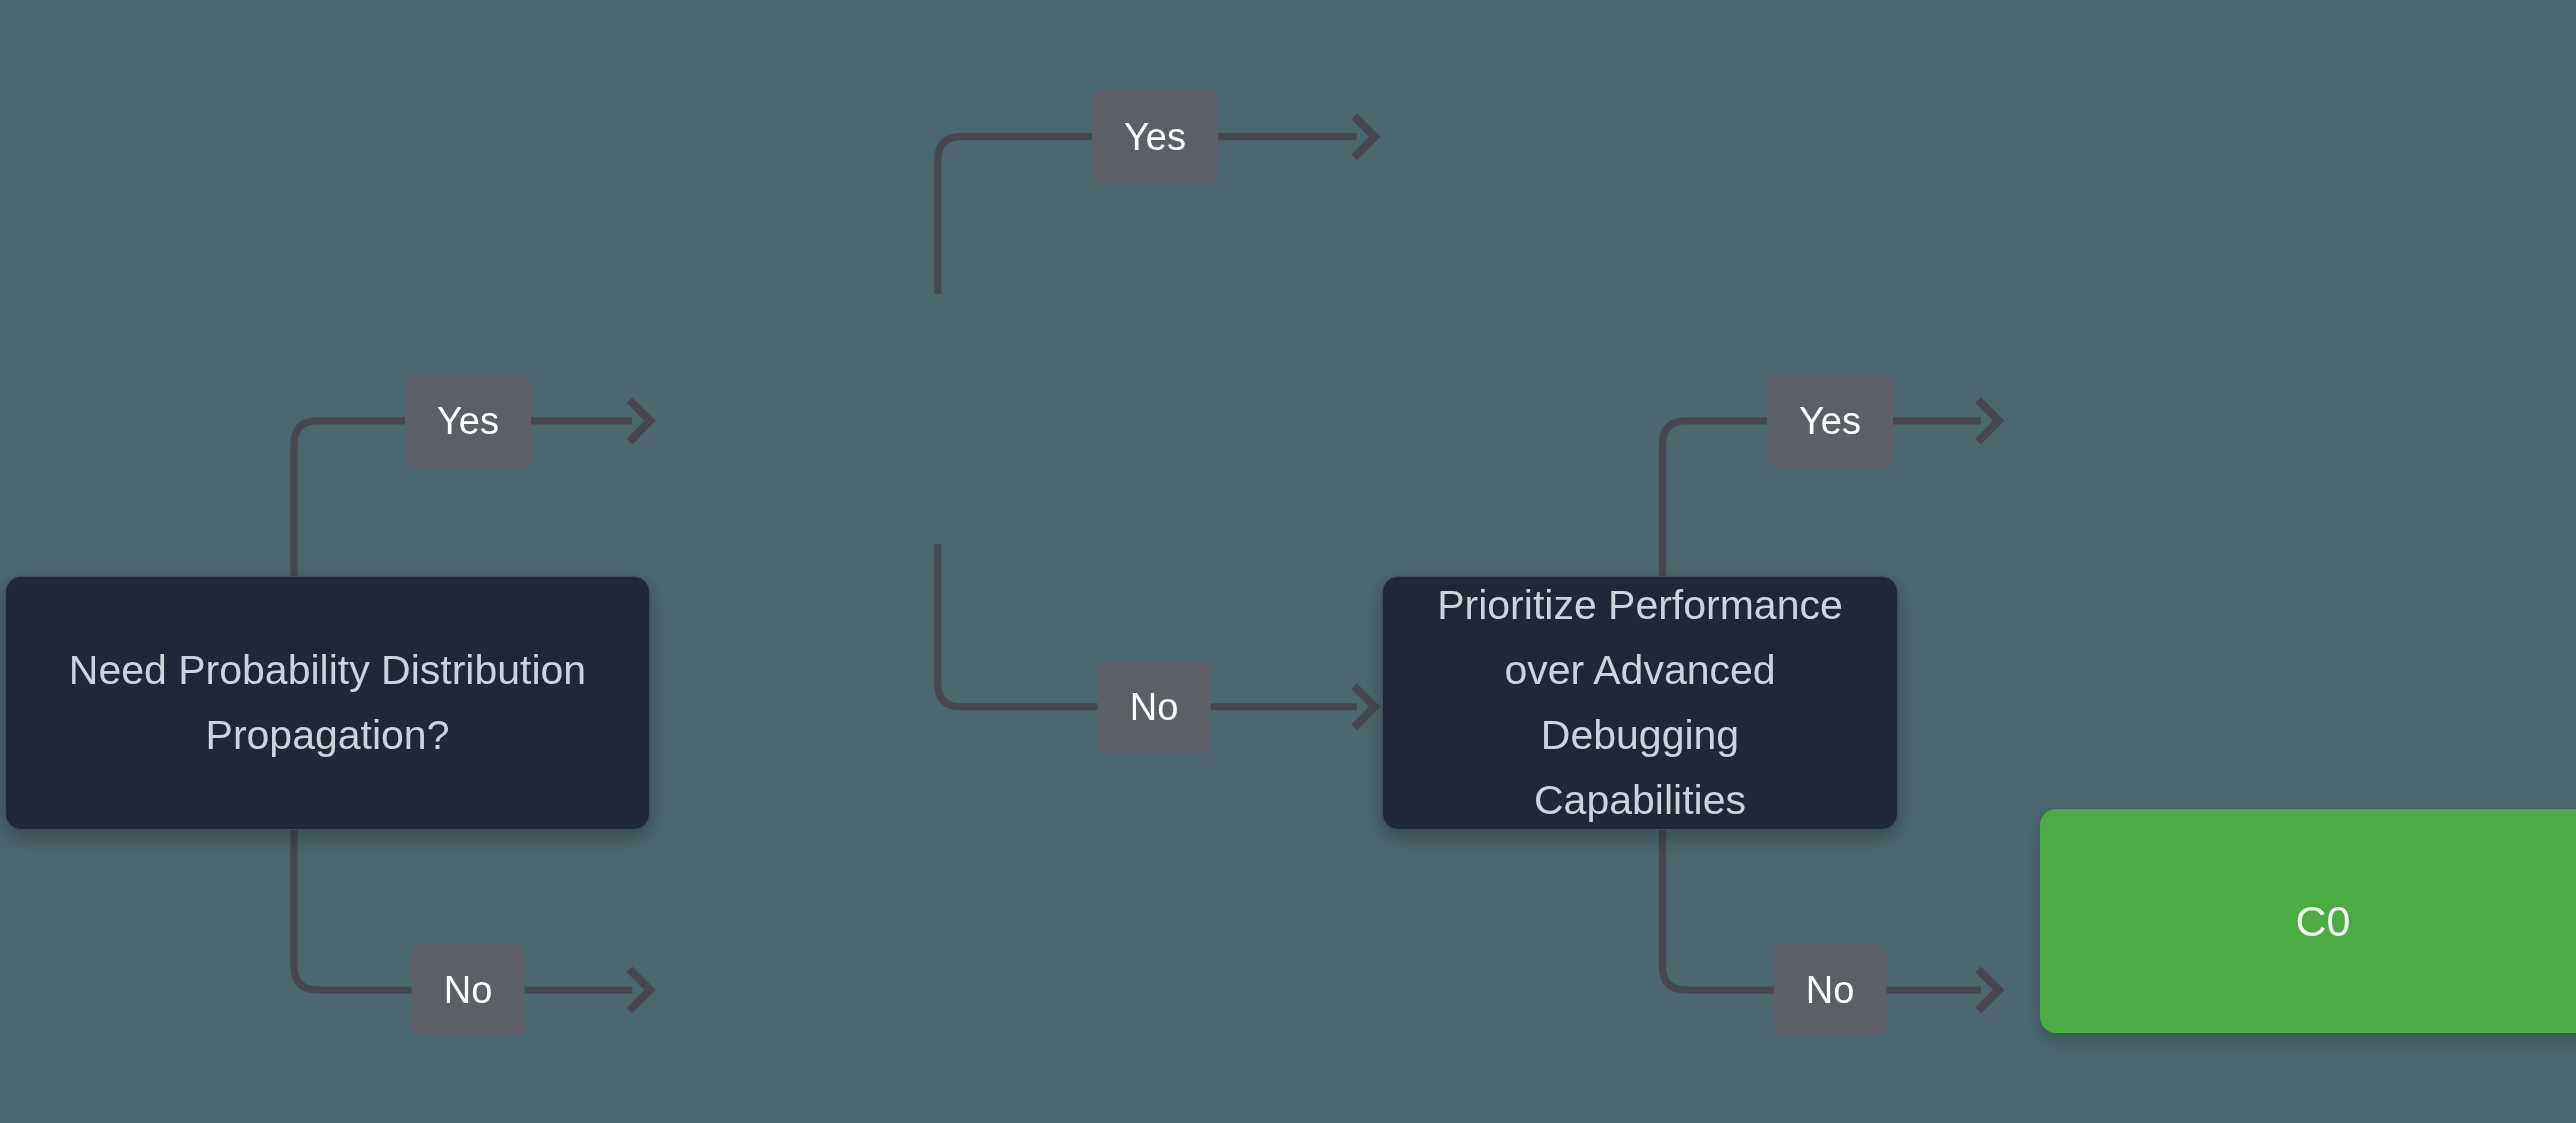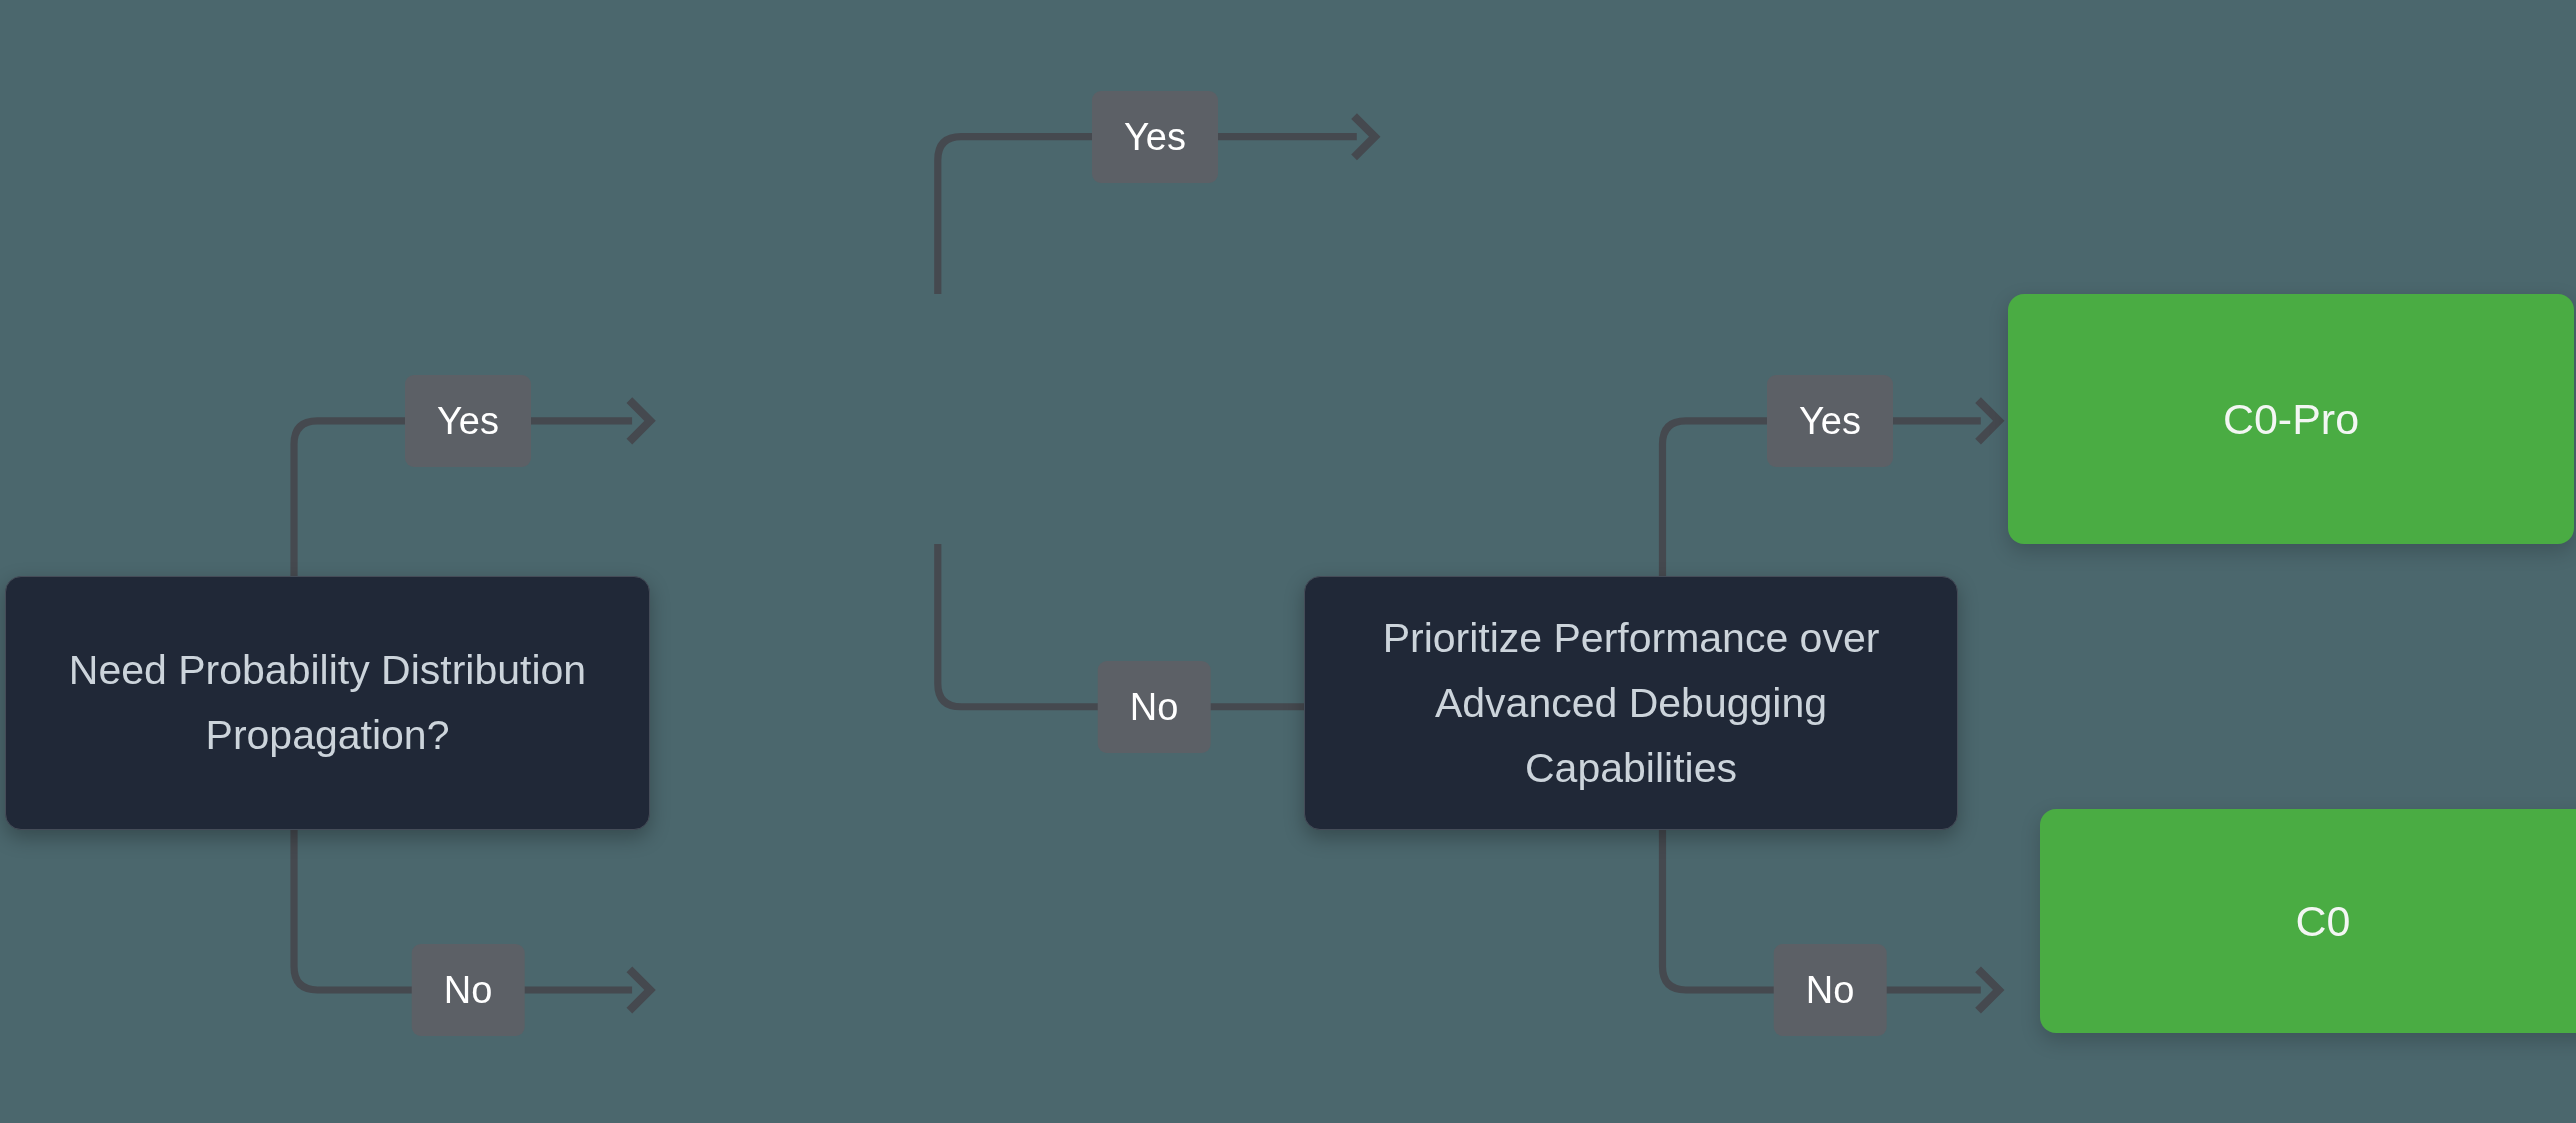--- a/index.html
+++ b/index.html
@@ -76,21 +76,21 @@
     padding:0 32px;
     border-radius:9px;
     background:var(--badge-fill);
     color:var(--badge-text);
     font-size:38px;
     white-space:nowrap;
   }
   
   #node-decision-left   {left:5px;   top:576px; width:645px; height:254px; padding:0 43px;}
   #node-decision-mid    {left:655px;  top:294px; width:565px; height:250px; padding:0 49px;}
-  #node-decision-right  {left:1304px; top:576px; width:654px; height:254px; padding:0 49px;}
+  #node-decision-right  {left:1382px; top:576px; width:516px; height:254px; padding:0 49px;}
   #node-result-reference{left:1382px; top:4.5px;   width:562px; height:258px;}
   #node-result-pro      {left:2008px; top:294px; width:566px; height:250px;}
   #node-result-bypass   {left:655px;  top:860px; width:565px; height:252px;}
   #node-result-c0       {left:2008px; top:809px; width:566px; height:224px;margin-left:32px;}
   
   #badge-left-yes {left:468px;  top:421px;}
   #badge-left-no  {left:468px;  top:990px;}
   #badge-mid-yes  {left:1155px; top:137px;}
   #badge-mid-no   {left:1154px; top:707px;}
   #badge-right-yes{left:1830px; top:421px;}
@@ -141,21 +141,18 @@
   <div class="badge" id="badge-right-yes">Yes</div>
   <div class="badge" id="badge-right-no">No</div>
 
   <div class="node decision" id="node-decision-left">
     <span>Need Probability Distribution Propagation?</span>
   </div>
   <div class="node decision" id="node-decision-right">
     <span>Prioritize Performance over Advanced Debugging Capabilities</span>
   </div>
 
-  <div class="node result" id="node-result-pro">
-    <span>C0-Pro</span>
-  </div>
   <div class="node result" id="node-result-c0">
     <span>C0</span>
   </div>
 
 </div>
 
 
 </body></html>

